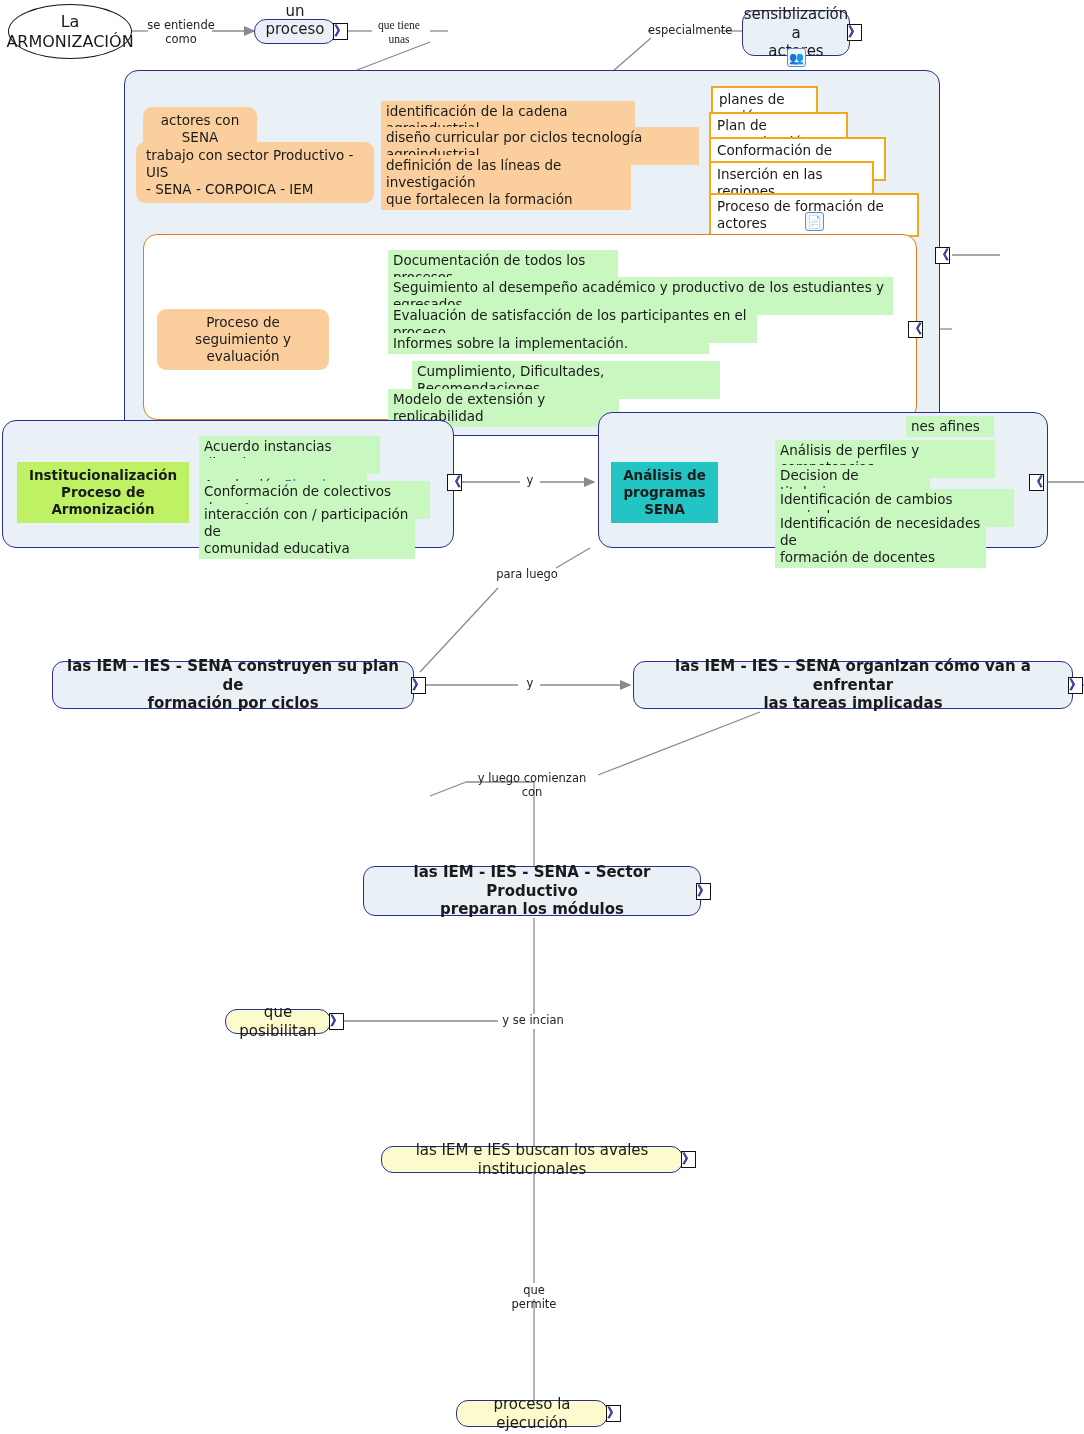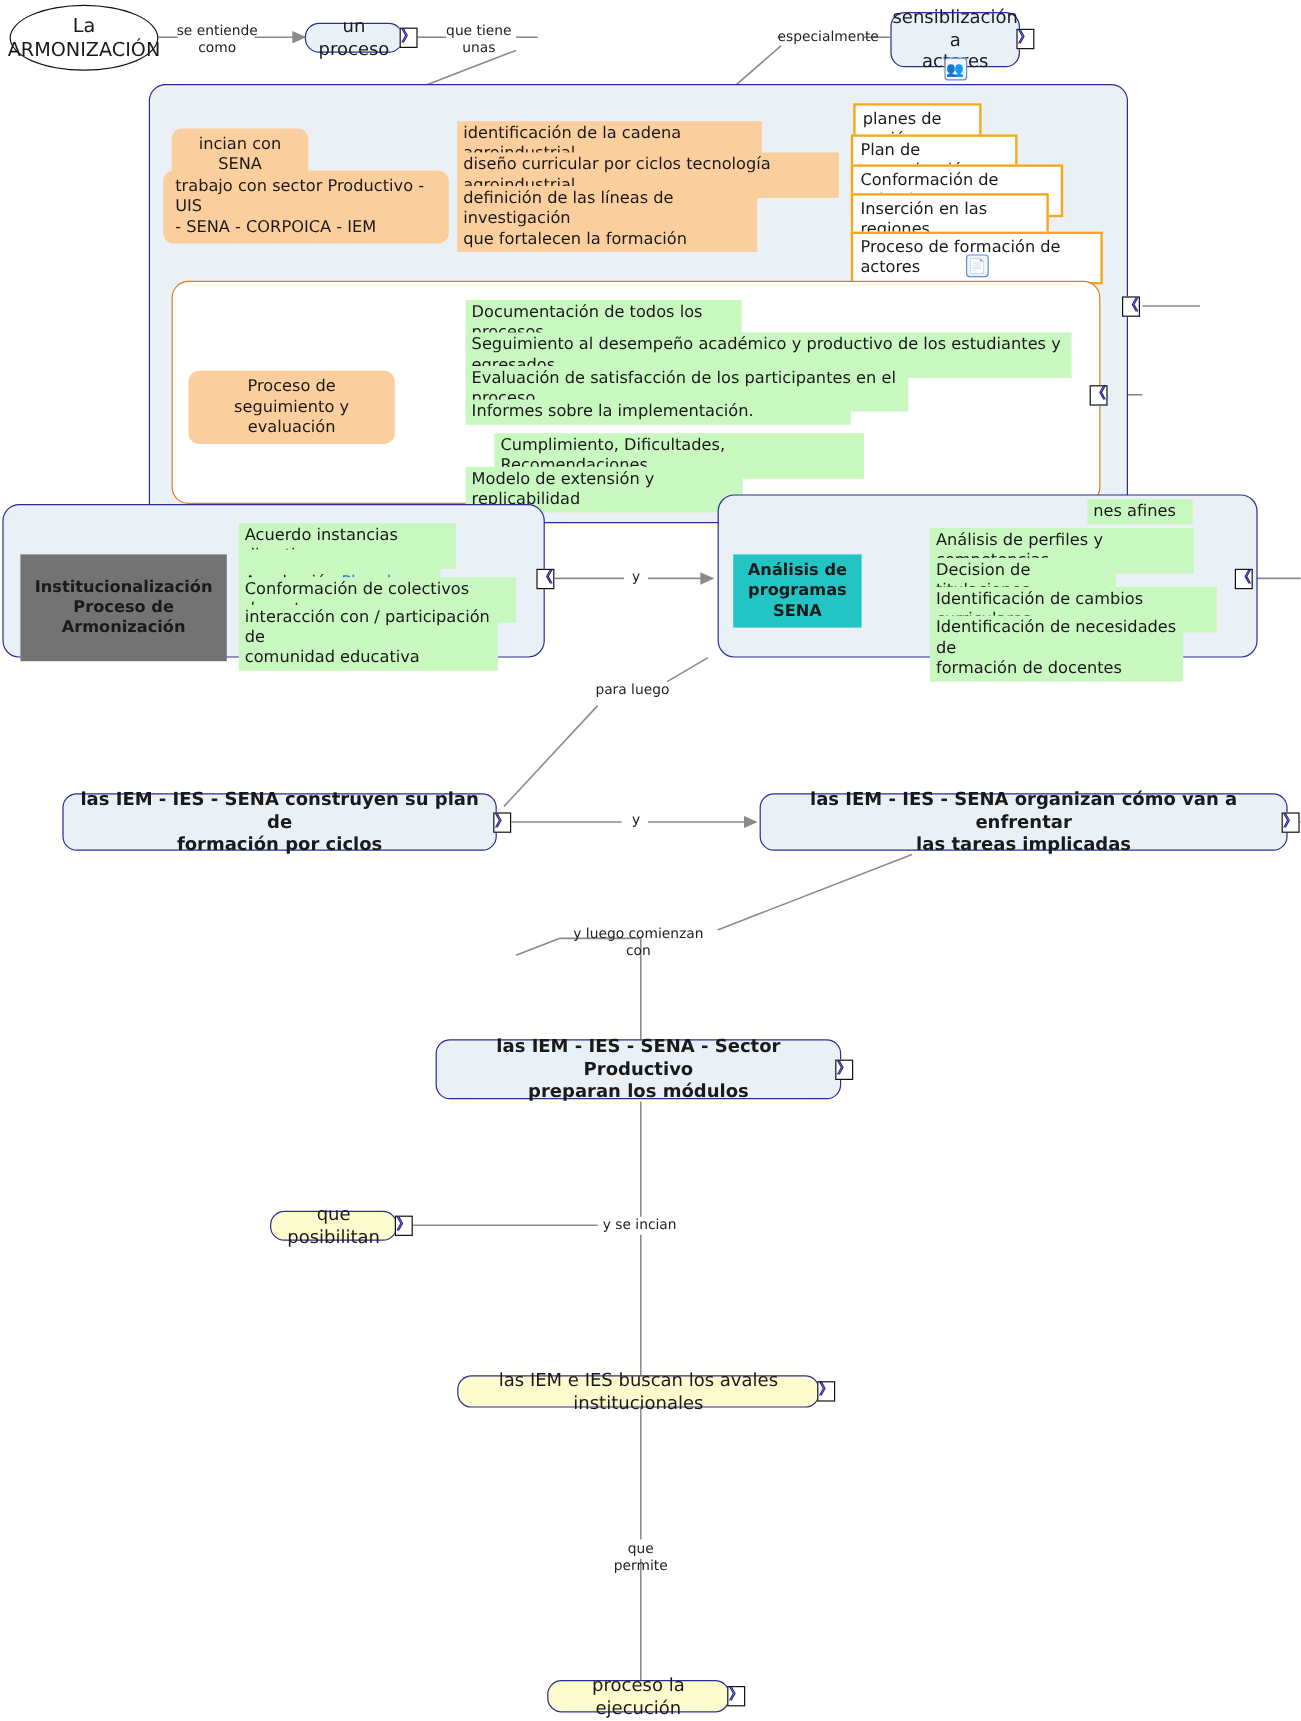--- a/index.html
+++ b/index.html
@@ -38,21 +38,21 @@
   .container.orange{
     border:1.6px solid #e07b20;background:#ffffff;border-radius:14px;
   }
 
   
   .chip{position:absolute;box-sizing:border-box;font-size:13.5px;line-height:1.25;padding:2px 5px;white-space:pre-line;}
   .chip.orange{background:#fbcf9d;}
   .chip.green{background:#c9f7c0;}
   .chip.rounded-orange{background:#fbcf9d;border-radius:9px;padding:5px 10px;text-align:center;}
   .chip.outline-orange{background:#ffffff;border:2px solid #f3a81c;padding:3px 6px;}
-  .chip.blue{background:#737373;font-weight:bold;text-align:center;padding:19px 8px;}
+  .chip.blue{background:#bef264;font-weight:bold;text-align:center;padding:5px 8px;}
   .chip.teal{background:#22c4c4;font-weight:bold;text-align:center;padding:5px 8px;}
   .chip .link{color:#2b6fd1;}
 
   
   .edgelabel{position:absolute;font-size:11.5px;line-height:1.2;color:#222;text-align:center;white-space:pre-line;}
 
   
   .handle{
     position:absolute;width:15px;height:17px;box-sizing:border-box;
     border:1.3px solid #111;background:#fff;color:#1b1b8a;
@@ -119,39 +119,39 @@
   </g>
 </svg>
 
 <div class="node ellipse" style="left:8px;top:4px;width:124px;height:55px;flex-direction:column;">
   <span>La</span>
   <span>ARMONIZACIÓN</span>
 </div>
 
 <div class="edgelabel" style="left:146px;top:19px;width:70px;">se entiende
 como</div>
-<div class="edgelabel" style="left:368px;top:19px;width:62px;">que tiene
+<div class="edgelabel" style="left:368px;top:19px;width:62px;font-family:Liberation Serif, serif;">que tiene
 unas</div>
 <div class="edgelabel" style="left:648px;top:24px;width:76px;">especialmente</div>
 
-<div class="node capsule" style="left:254px;top:19px;width:82px;height:25px;">
+<div class="node capsule" style="left:254px;top:19px;width:82px;height:25px;align-items:flex-end;">
   <span>un proceso</span>
 </div>
 <div class="handle" style="left:333px;top:23px;">》</div>
 
 <div class="node capsule" style="left:742px;top:10px;width:108px;height:46px;white-space:pre-line;">
   <span>sensiblización a
 actores</span>
 </div>
 <div class="handle" style="left:847px;top:24px;">》</div>
 <div class="miniicon" style="left:787px;top:48px;">👥</div>
 
 <div class="container" style="left:124px;top:70px;width:816px;height:366px;"></div>
 
-<div class="chip rounded-orange" style="left:143px;top:107px;width:114px;">incian con SENA</div>
+<div class="chip rounded-orange" style="left:143px;top:107px;width:114px;">actores con SENA</div>
 <div class="chip rounded-orange" style="left:136px;top:142px;width:238px;text-align:left;">trabajo con sector Productivo - UIS
 - SENA - CORPOICA - IEM</div>
 
 <div class="chip orange" style="left:381px;top:101px;width:254px;">identificación de la cadena agroindustrial</div>
 <div class="chip orange" style="left:381px;top:127px;width:318px;">diseño curricular por ciclos tecnología agroindustrial</div>
 <div class="chip orange" style="left:381px;top:155px;width:250px;">definición de las líneas de investigación
 que fortalecen la formación</div>
 
 <div class="chip outline-orange" style="left:711px;top:86px;width:107px;">planes de acción</div>
 <div class="chip outline-orange" style="left:709px;top:112px;width:139px;">Plan de comunicación</div>

